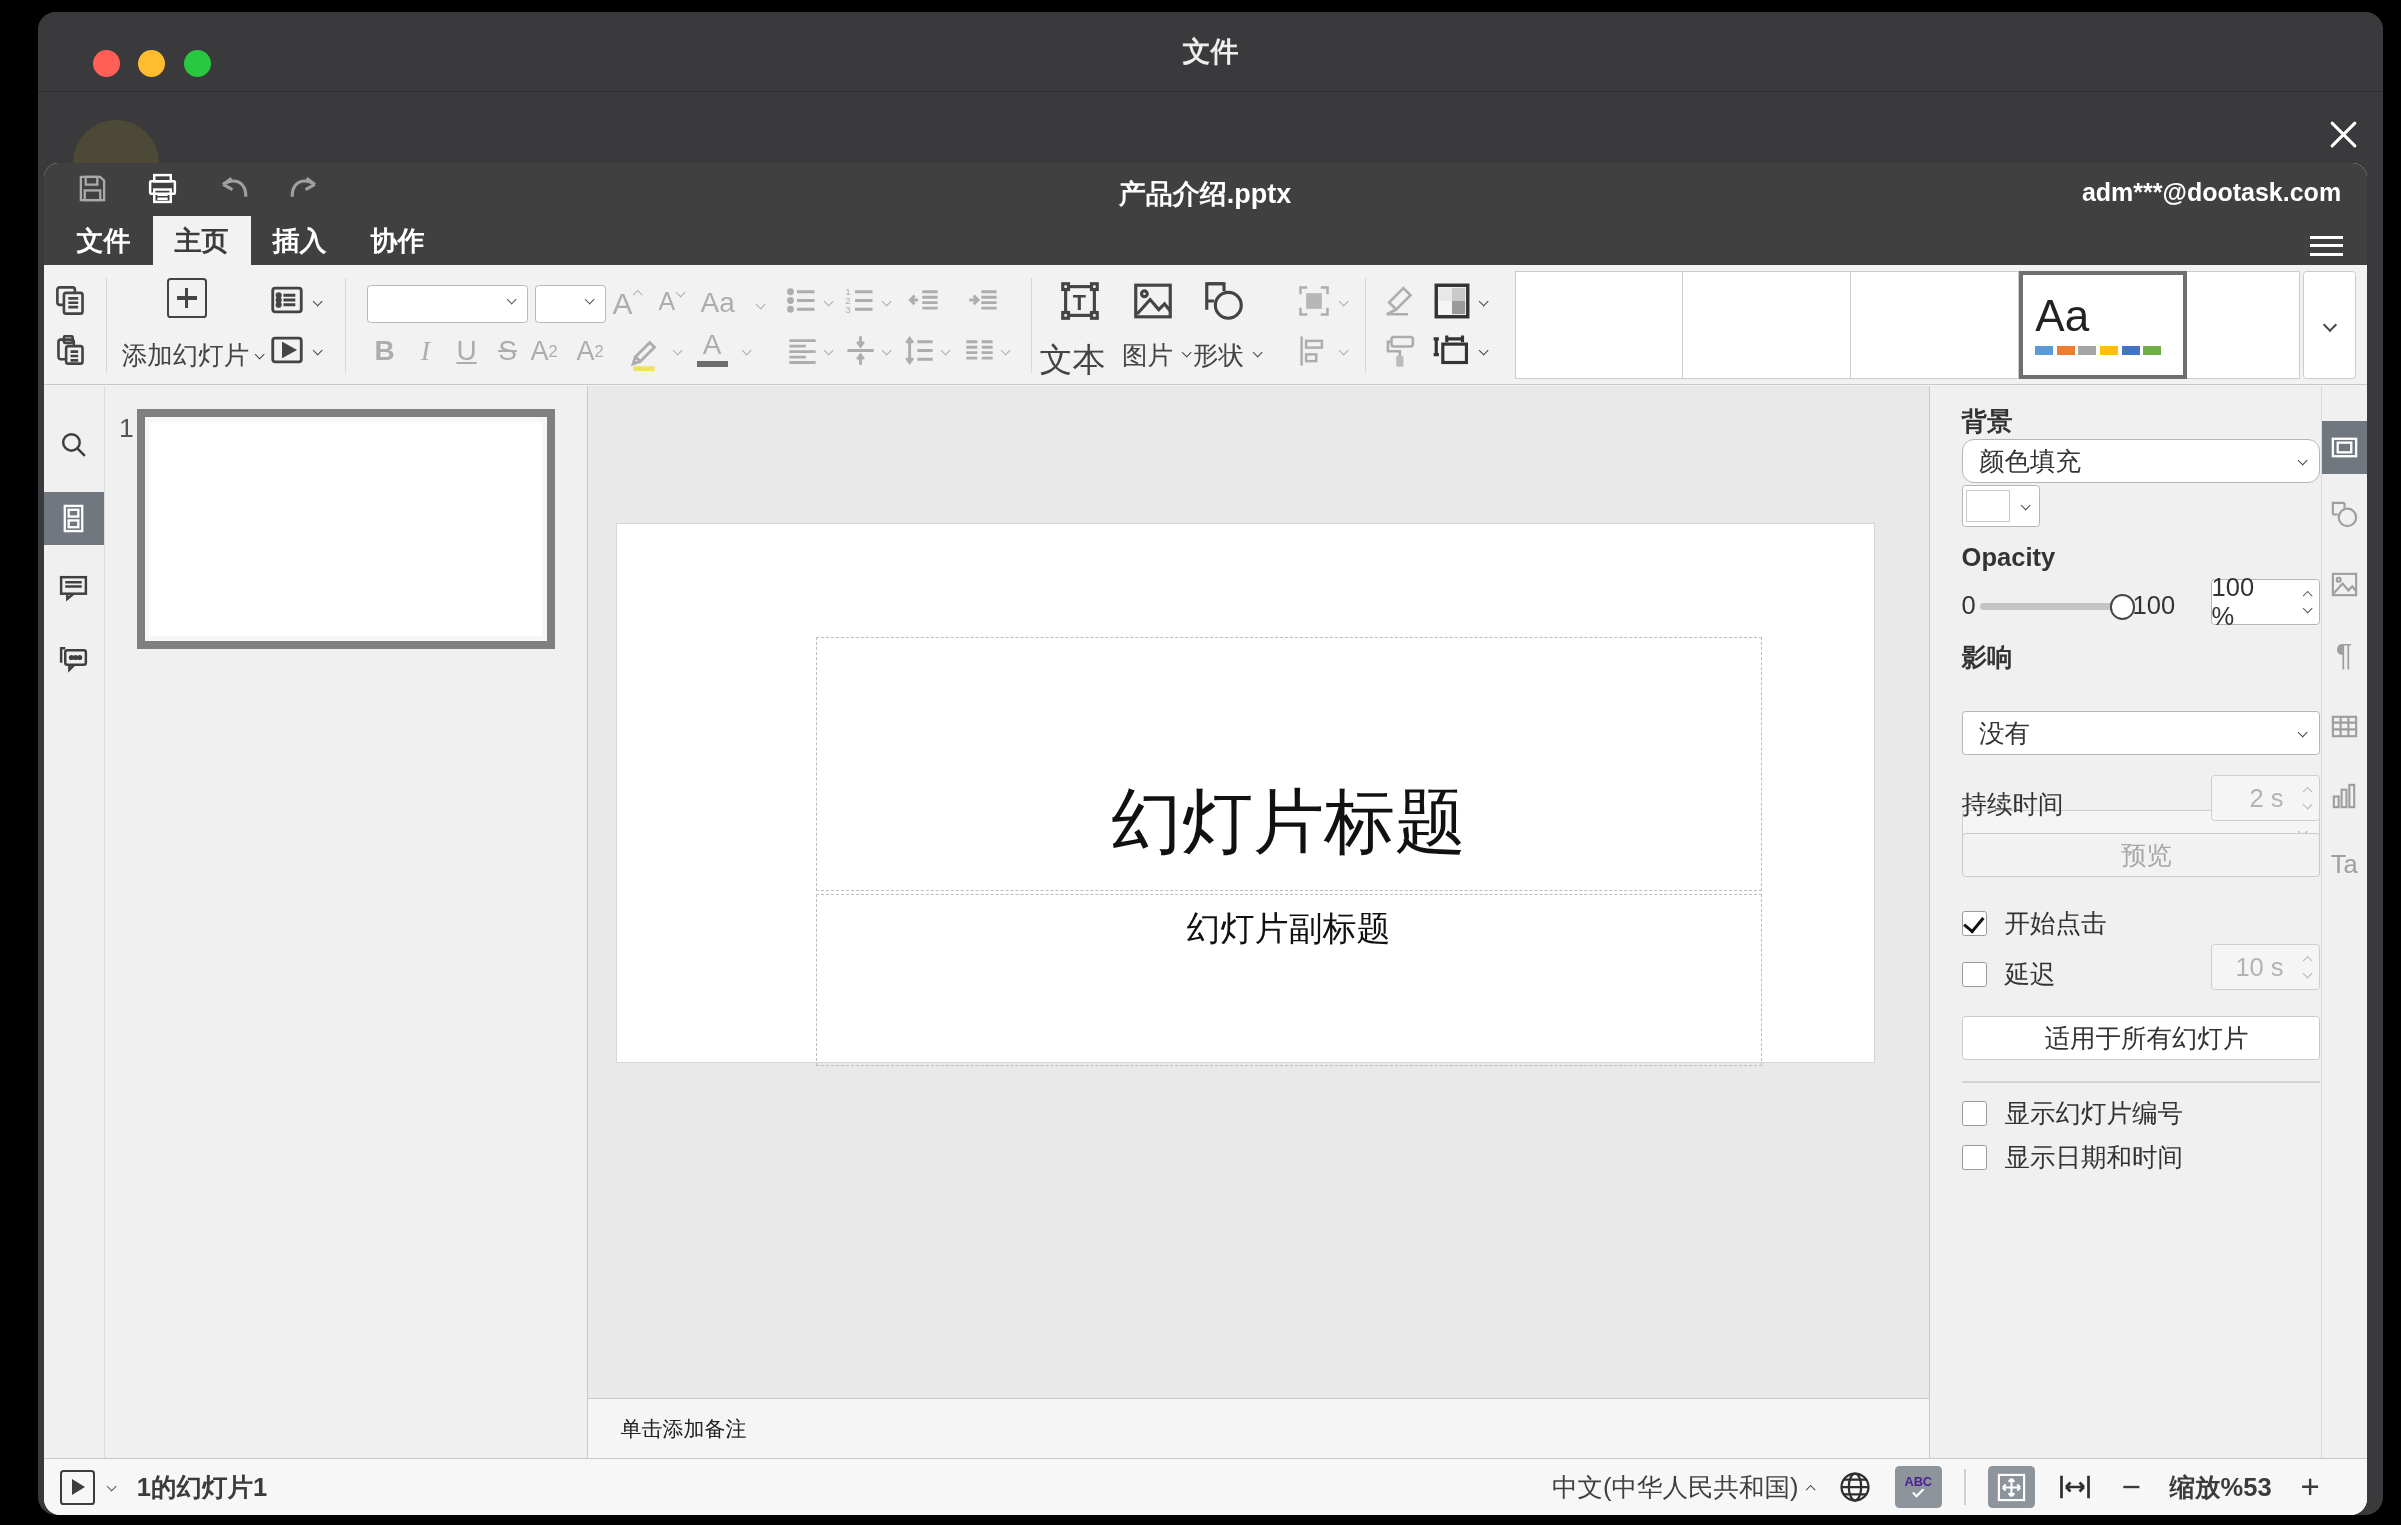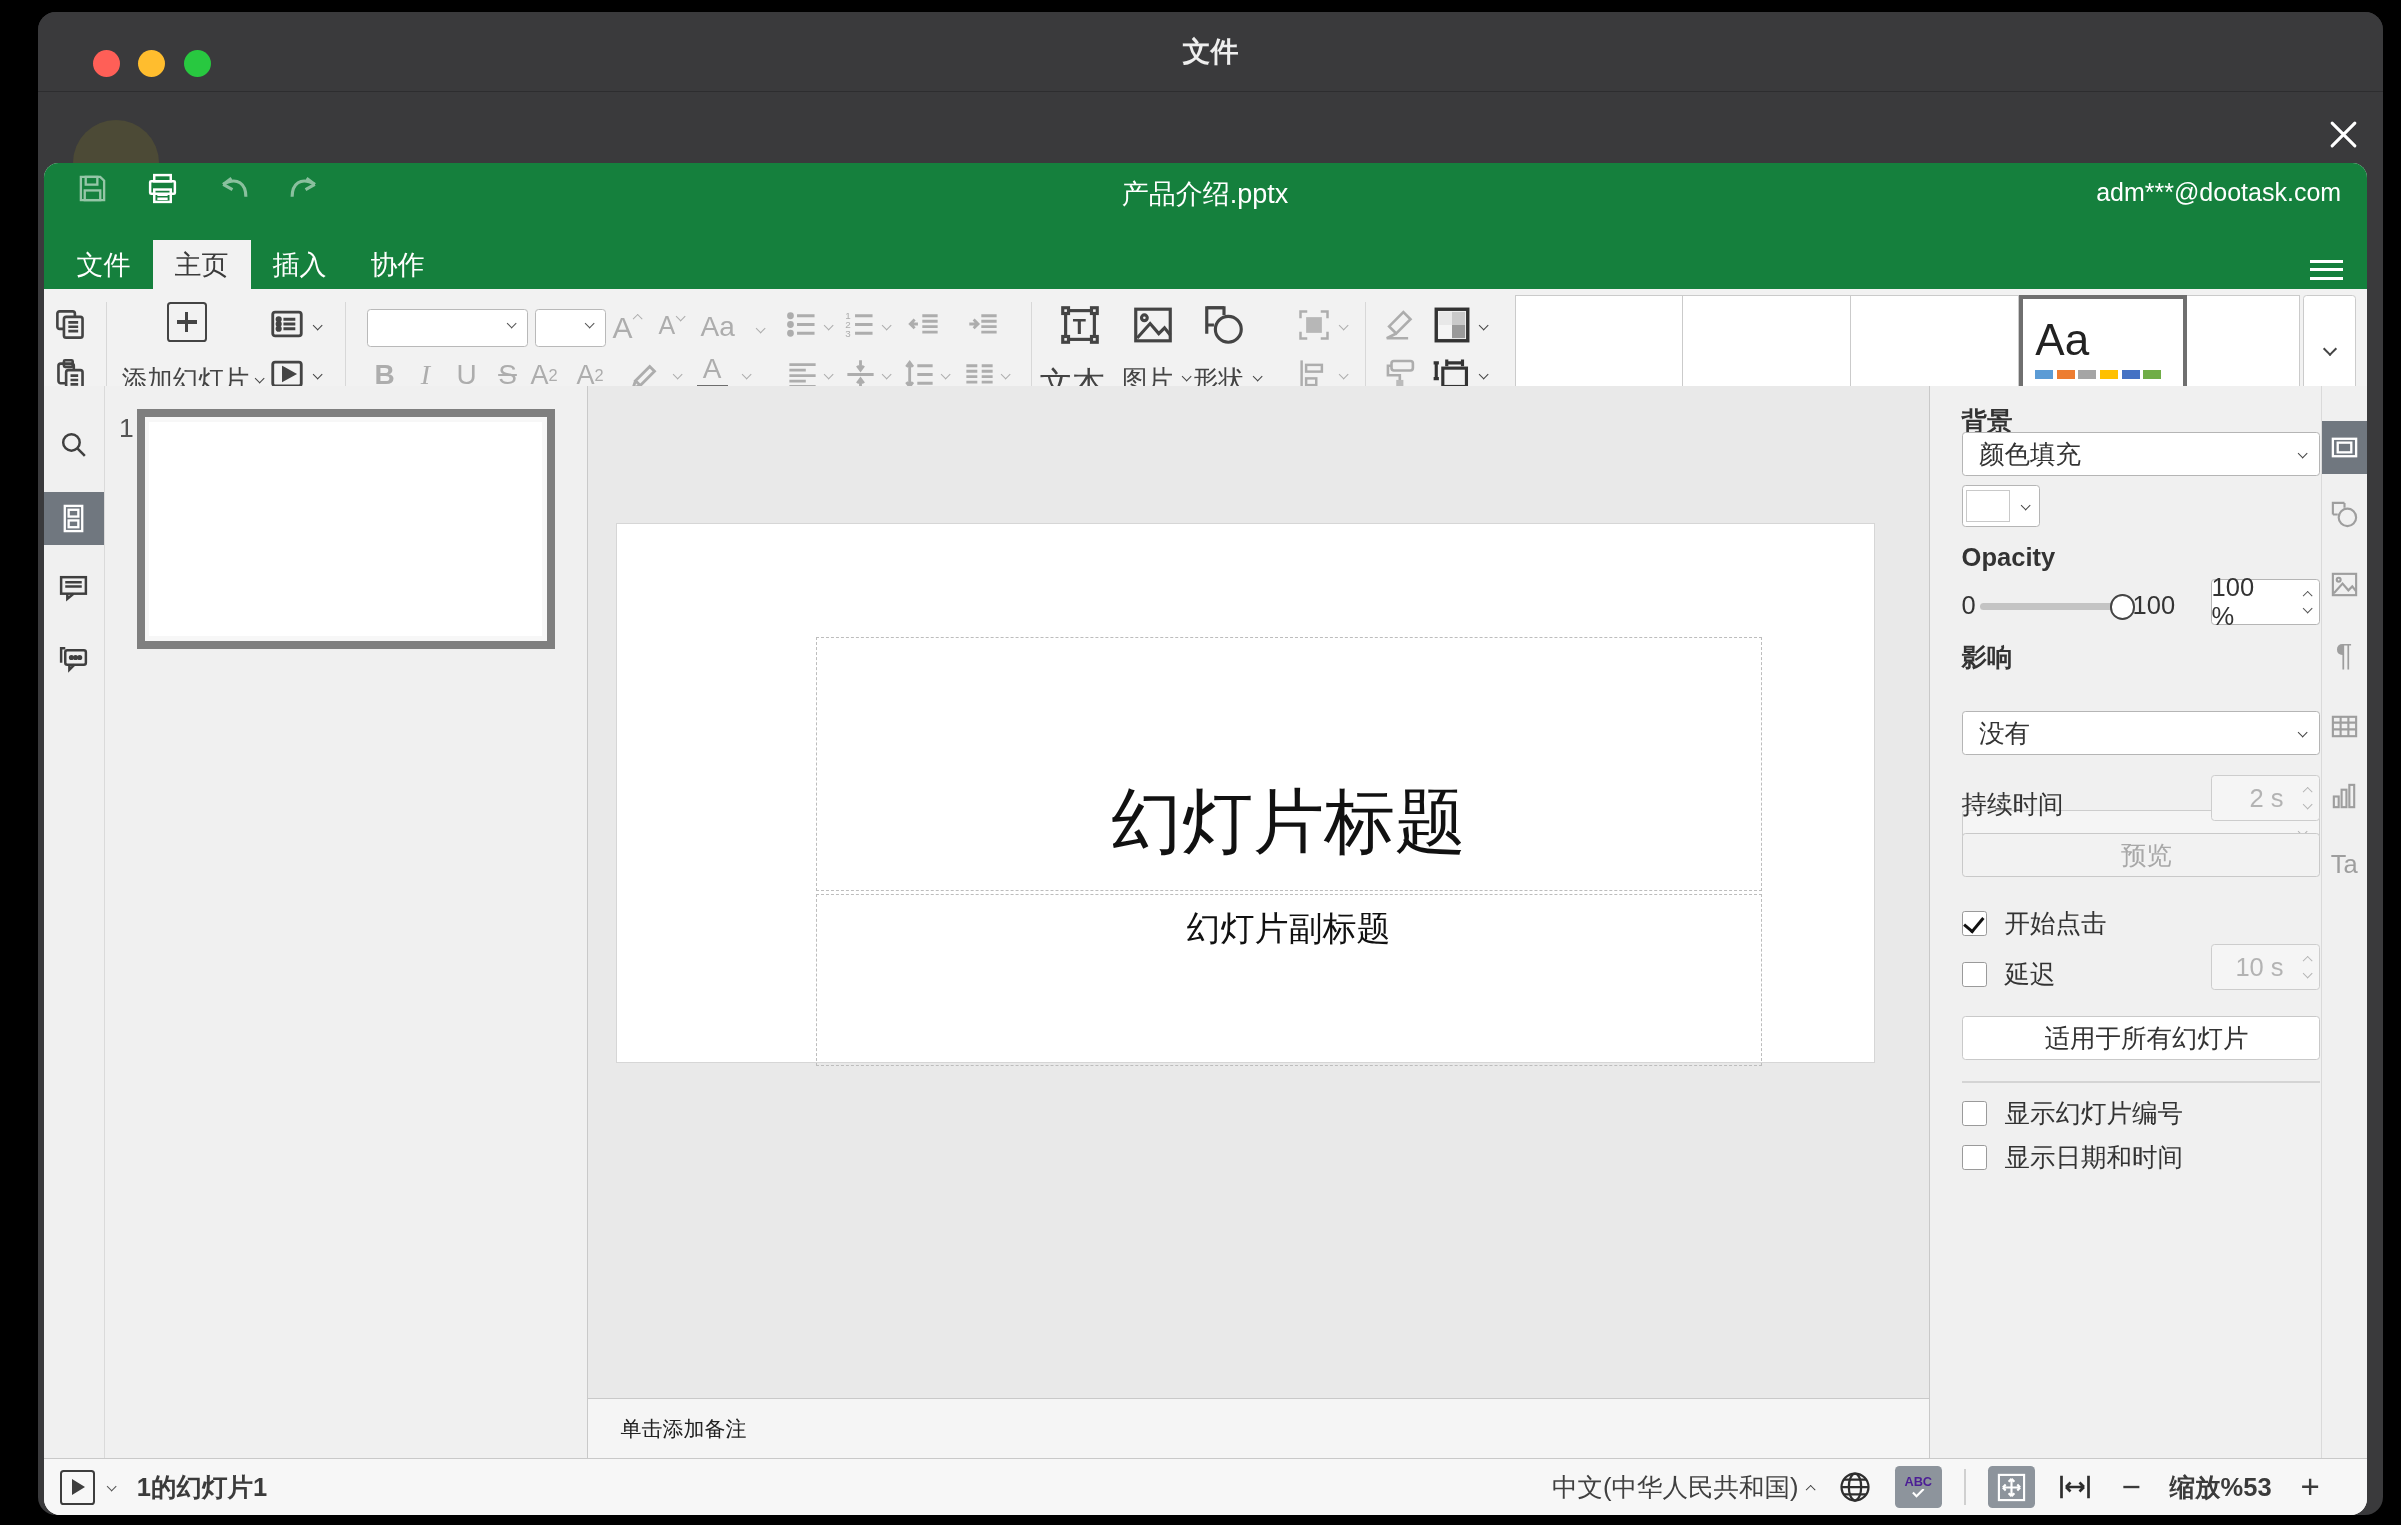--- a/index.html
+++ b/index.html
@@ -7,21 +7,21 @@
   body { font-family:"Liberation Sans","DejaVu Sans",sans-serif; }
   .stage { position:relative; width:2401px; height:1526px; background:#000; overflow:hidden; }
   .window { position:absolute; left:38px; top:12px; width:2345px; height:1503px; background:#3a3a3c; border-radius:18px; overflow:hidden; }
   .titlebar { position:relative; height:80px; background:#3a3a3c; border-bottom:0.9px solid #2d2d2f; }
   .tl { position:absolute; top:38px; width:27px; height:27px; border-radius:50%; }
   .win-title { position:absolute; left:0; right:0; top:0; height:80px; display:flex; align-items:center; justify-content:center; color:#eee; font-size:28px; font-weight:700; }
   .avatar-dim { position:absolute; left:35px; top:108px; width:86px; height:86px; border-radius:50%; background:#4c4a36; }
   .close-x { position:absolute; right:16.4px; top:99px; width:46px; height:46px; display:flex; align-items:center; justify-content:center; color:#fff; cursor:pointer; }
 
   .editor { position:absolute; left:5.5px; right:16.4px; top:151px; bottom:0; background:#f2f2f2; border-radius:14.6px 14.6px 16.4px 16.4px; overflow:hidden; }
-  .redhead { position:relative; height:126px; background:#15803d; }
+  .redhead { position:relative; height:102px; background:#404040;font-weight:bold; }
   .rh-icons { position:absolute; left:33px; top:9px; display:flex; gap:38px; align-items:center; color:#fff; }
   .rh-doc { position:absolute; left:0; right:0; top:12.8px; text-align:center; color:#fff; font-size:27px; }
   .rh-account { position:absolute; right:25.5px; top:14.6px; color:#fff; font-size:25px; }
   .tabs { position:absolute; left:0; right:0; bottom:0; height:49px; display:flex; align-items:stretch; padding-left:11px; }
   .tab { min-width:88px; display:flex; align-items:center; justify-content:center; color:#fff; font-size:27px; padding:0 22px; cursor:pointer; }
   .tab.active { background:#f2f2f2; color:#3b3b3b; }
   .hamburger { position:absolute; right:24px; bottom:11px; width:33px; height:24px; cursor:pointer; }
   .hamburger i { display:block; height:3.2px; background:#fff; margin:5.5px 0; }
 
   .toolbar { position:relative; height:120px; background:#f2f2f2; border-bottom:1.8px solid #c9c9c9; }
@@ -457,21 +457,21 @@
             </div>
             <div class="ph ph-sub">
               <div class="t">幻灯片副标题</div>
             </div>
           </div>
           <div class="notes">单击添加备注</div>
         </div>
 
         <div class="rpanel">
           <div class="rp rp-label" style="top:18px;">背景</div>
-          <div class="rp dd" style="top:46px;">
+          <div class="rp dd" style="top:53px;border-radius:12px;">
               <span>颜色填充</span>
               <span class="chv sm"></span>
             </div>
           <div class="rp" style="top:99px; width:78px; height:42px; background:#fff; border:1.8px solid #b5b5b5; border-radius:3.6px; display:flex;">
             <span style="flex:1; margin:3.6px; background:#fff; border:0.9px solid #c9c9c9;"></span>
             <span style="width:25.5px; display:flex; align-items:center; justify-content:center;">
                 <span class="chv sm" style="color:#444;"></span>
               </span>
           </div>
           <div class="rp rp-label" style="top:157px;">Opacity</div>

